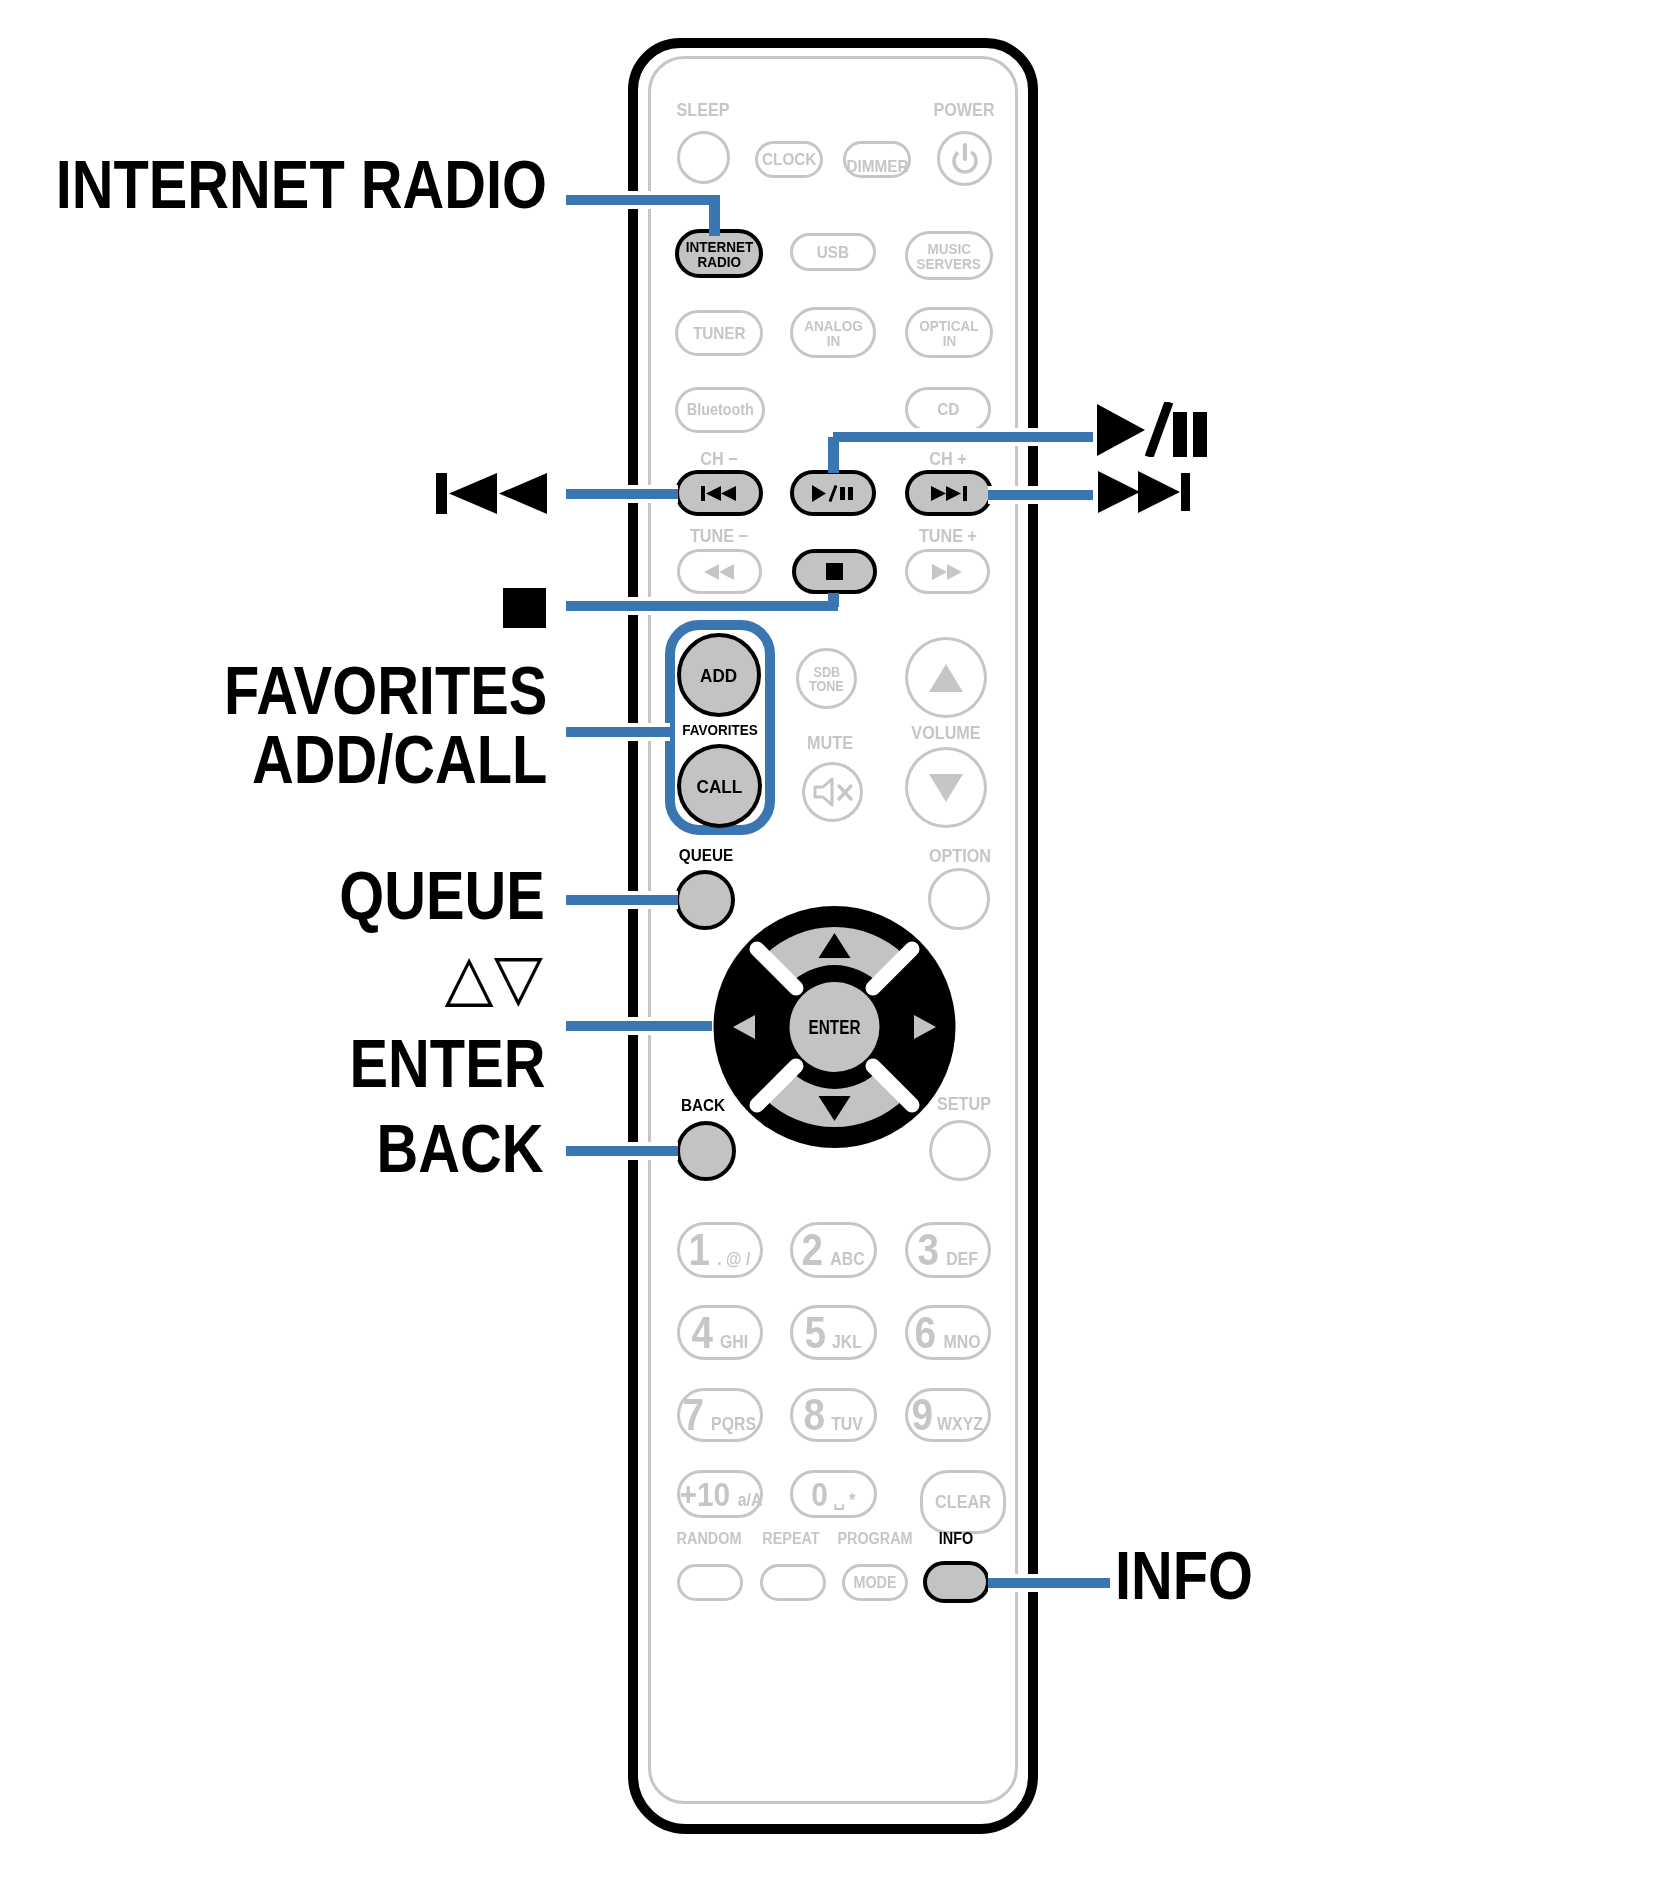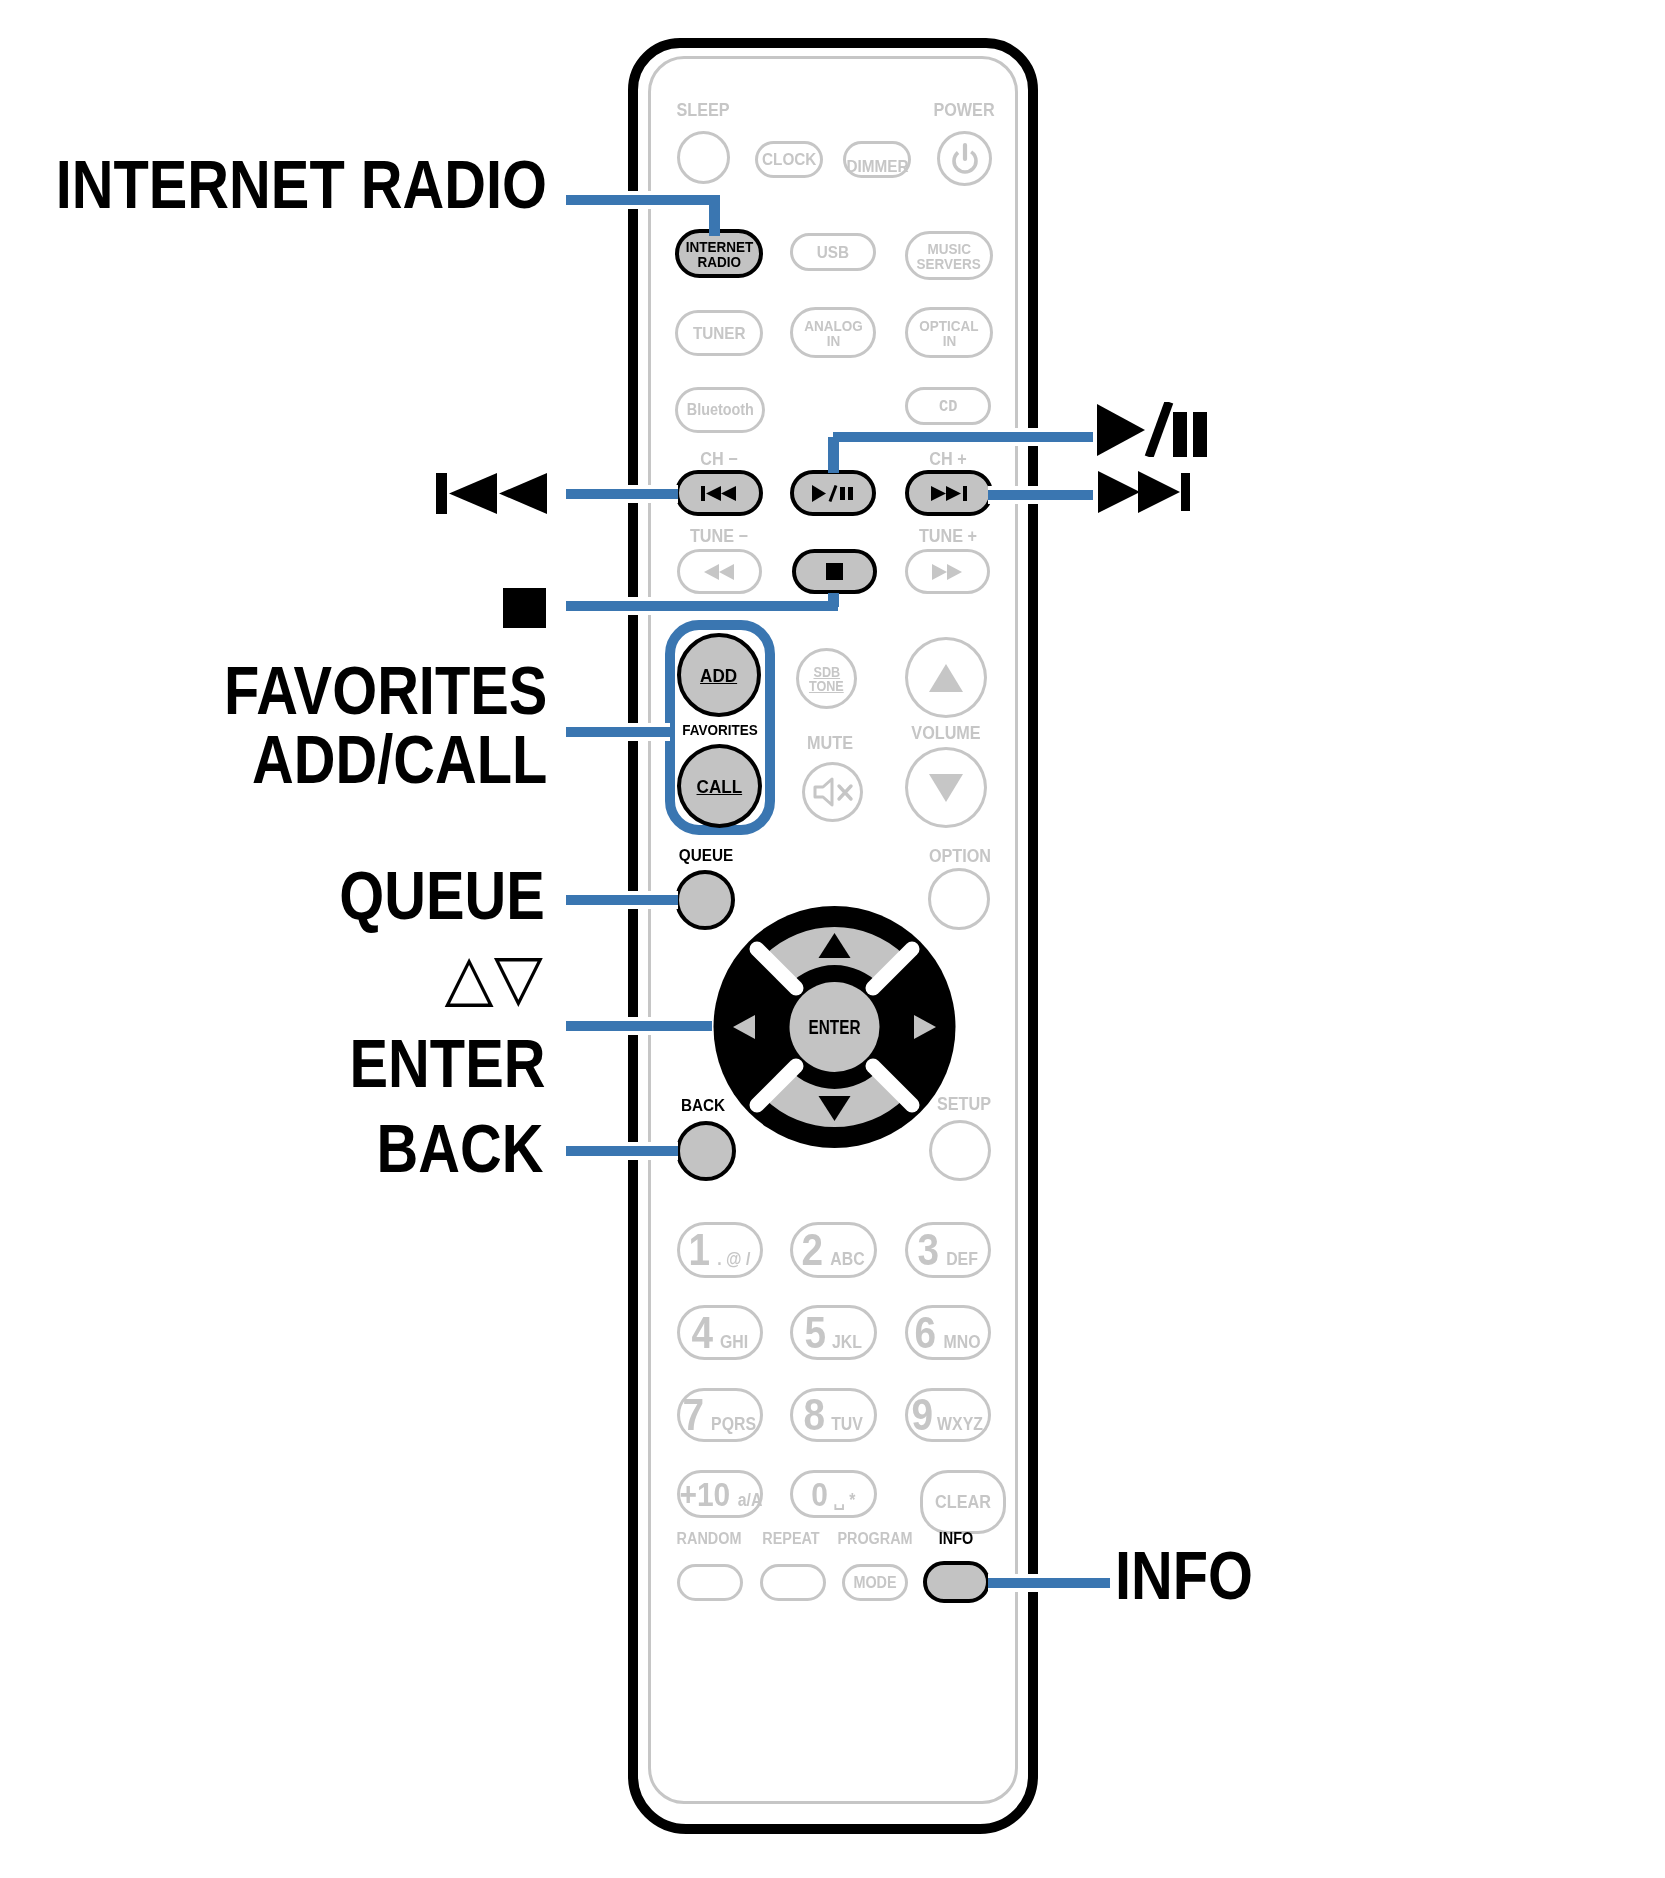--- a/index.html
+++ b/index.html
@@ -16,21 +16,21 @@
     border:10px solid #000;border-radius:52px 52px 58px 58px;background:#fff;z-index:1;}
   .remote-inner{position:absolute;left:648px;top:56px;width:370px;height:1748px;
     border:3px solid var(--gray);border-radius:36px;z-index:1;}
   
   .rlabel{position:absolute;z-index:3;color:var(--gray);font-weight:bold;font-size:18px;
     text-align:center;white-space:nowrap;transform:scaleX(0.9);line-height:1;}
   .rlabel.dark{color:#000;font-size:17px;}
   .pill{position:absolute;z-index:3;background:#fff;border:3px solid var(--gray);
     border-radius:28px;display:flex;flex-direction:column;align-items:center;justify-content:center;color:var(--gray);}
   .circ{position:absolute;z-index:3;background:#fff;border:3px solid var(--gray);
-    border-radius:50%;display:flex;flex-direction:column;align-items:center;justify-content:center;color:var(--gray);text-decoration:underline;}
+    border-radius:50%;display:flex;flex-direction:column;align-items:center;justify-content:center;color:var(--gray);}
   .active{background:var(--fill);border:4px solid #000;color:#000;}
   .btx{font-weight:bold;font-size:17px;line-height:1;display:inline-block;transform:scaleX(0.9);white-space:nowrap;}
   .btx2{font-weight:bold;font-size:15px;line-height:15px;display:inline-block;transform:scaleX(0.9);white-space:nowrap;}
   .keyrow{display:flex;align-items:baseline;}
   .kd{font-weight:bold;font-size:44px;line-height:1;display:inline-block;transform:scaleX(0.88);}
   .kl{font-weight:bold;font-size:18px;line-height:1;display:inline-block;transform:scaleX(0.88);margin-left:3px;}
   
   .lineH{position:absolute;z-index:5;height:18px;background:var(--blue);
     border-top:4px solid #fff;border-bottom:4px solid #fff;}
   .lineV{position:absolute;z-index:6;width:11px;background:var(--blue);}
@@ -90,21 +90,21 @@
     <span class="btx2">ANALOG</span>
     <span class="btx2">IN</span>
   </div>
   <div class="pill" style="left:905px;top:307px;width:88px;height:51px;">
     <span class="btx2">OPTICAL</span>
     <span class="btx2">IN</span>
   </div>
   <div class="pill" style="left:675px;top:387px;width:90px;height:46px;">
       <span class="btx" style="font-size:16px;">Bluetooth</span>
     </div>
-  <div class="pill" style="left:905px;top:387px;width:86px;height:38px;font-family:Liberation Mono, monospace;">
+  <div class="pill" style="left:905px;top:387px;width:86px;height:45px;">
       <span class="btx">CD</span>
     </div>
 
   <div class="rlabel" style="left:669px;top:450px;width:100px;">CH −</div>
   <div class="rlabel" style="left:898px;top:450px;width:100px;">CH +</div>
   <div class="pill active" style="left:675px;top:470px;width:88px;height:46px;">
     <svg width="36" height="17" viewBox="0 0 36 17">
       <rect x="0" y="1" width="4" height="15" fill="#000"></rect>
       <polygon points="20,1 5,8.5 20,16" fill="#000"></polygon>
       <polygon points="35,1 20,8.5 35,16" fill="#000"></polygon>

